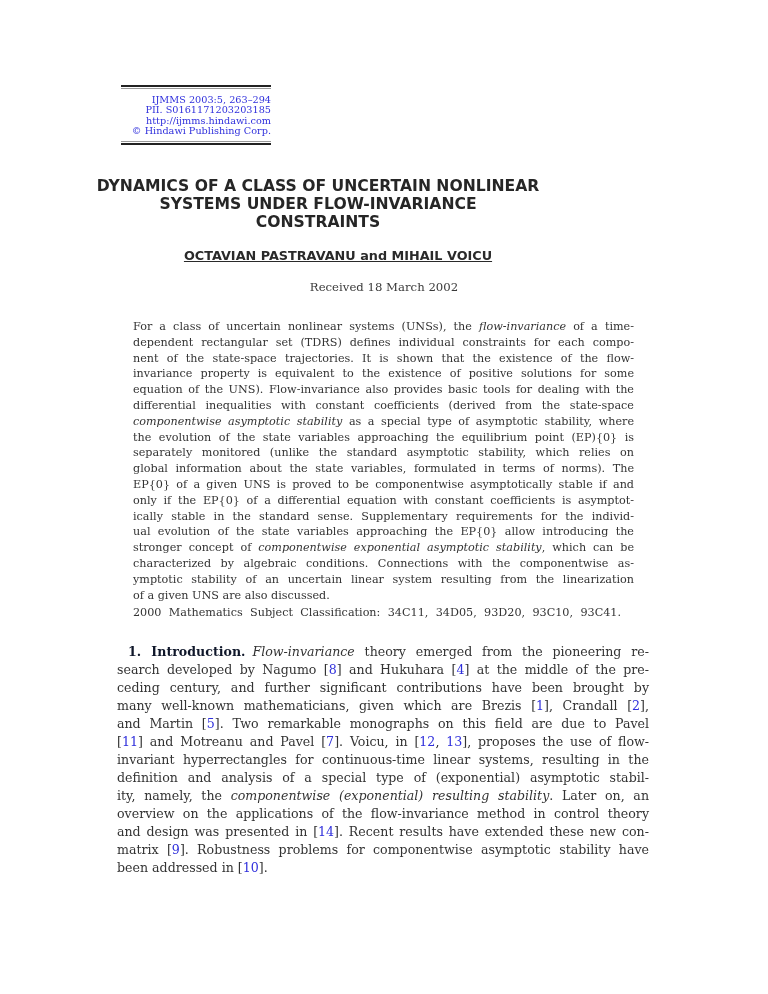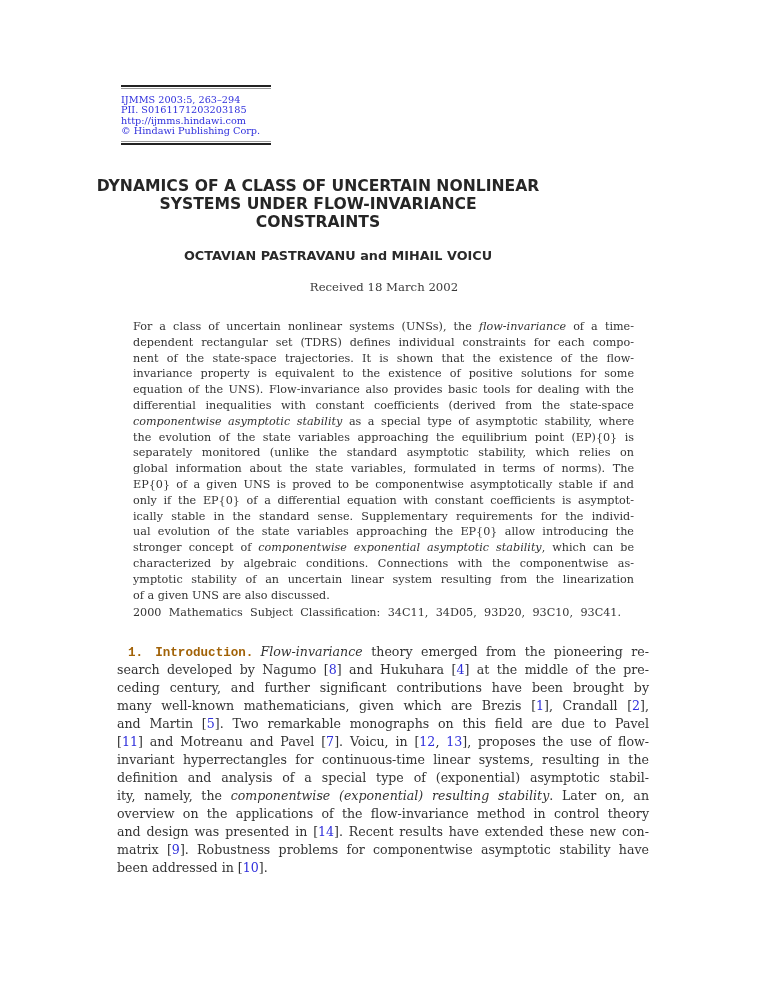--- a/index.html
+++ b/index.html
@@ -2,45 +2,45 @@
 <html><head>
 <meta charset="utf-8">
 <style>
   html, body { margin: 0; padding: 0; background: #ffffff; }
   body { width: 768px; height: 994px; position: relative; overflow: hidden; color: #333333; }
   .abs { position: absolute; }
 
   
   .rule-dark { position: absolute; left: 121px; width: 150px; height: 2px; background: #222222; }
   .rule-light { position: absolute; left: 121px; width: 150px; height: 1px; background: #9a9a9a; }
-  .hdr { left: 121px; width: 150px; top: 95px; text-align: left;
+  .hdr { left: 121px; width: 150px; top: 95px; text-align: right;
          font-family: "DejaVu Serif", serif; font-size: 9.7px; line-height: 10.3px; color: #2f2fdc; }
   .hdr div { white-space: nowrap; }
   .hdr a { color: #2f2fdc; text-decoration: none; }
 
   
   .title { left: 0; width: 636px; top: 177px; text-align: center;
            font-family: "DejaVu Sans", sans-serif; font-weight: bold; font-size: 15.6px;
            line-height: 18px; color: #262626; }
   .title div { white-space: nowrap; }
   .authors { left: 0; width: 676px; top: 248px; text-align: center;
              font-family: "DejaVu Sans", sans-serif; font-weight: bold; font-size: 12.8px;
-             line-height: 16px; color: #2a2a2a; white-space: nowrap; }
+             line-height: 16px; color: #2a2a2a; white-space: nowrap; text-decoration: underline; }
   .received { left: 0; width: 768px; top: 279px; text-align: center;
               font-family: "DejaVu Serif", serif; font-size: 11.7px; line-height: 16px;
               color: #3a3a3a; white-space: nowrap; }
 
   
   .abstract { left: 133px; width: 501px; top: 319.1px;
               font-family: "DejaVu Serif", serif; font-size: 11.2px; line-height: 15.8px; color: #333333; }
   .line { text-align: justify; text-align-last: justify; height: 1em; }
   .abstract .line { height: 15.8px; }
   .line.last { text-align: center; text-align-last: left; }
   .i { font-style: italic; }
-  .b { font-weight: bold; color: #a16207; font-family: Liberation Mono, monospace; }
+  .b { font-weight: bold; color: #0f172a; }
   .l { color: #2f2fdc; text-decoration: none; }
 
   .msc { left: 133px; width: 488px; top: 605px;
          font-family: "DejaVu Serif", serif; font-size: 11.2px; line-height: 16px; color: #333333;
          text-align: justify; text-align-last: justify; }
 
   
   .intro { left: 117px; width: 532px; top: 643px;
            font-family: "DejaVu Serif", serif; font-size: 12.6px; line-height: 18px; color: #333333; }
   .intro .line { height: 18px; }

